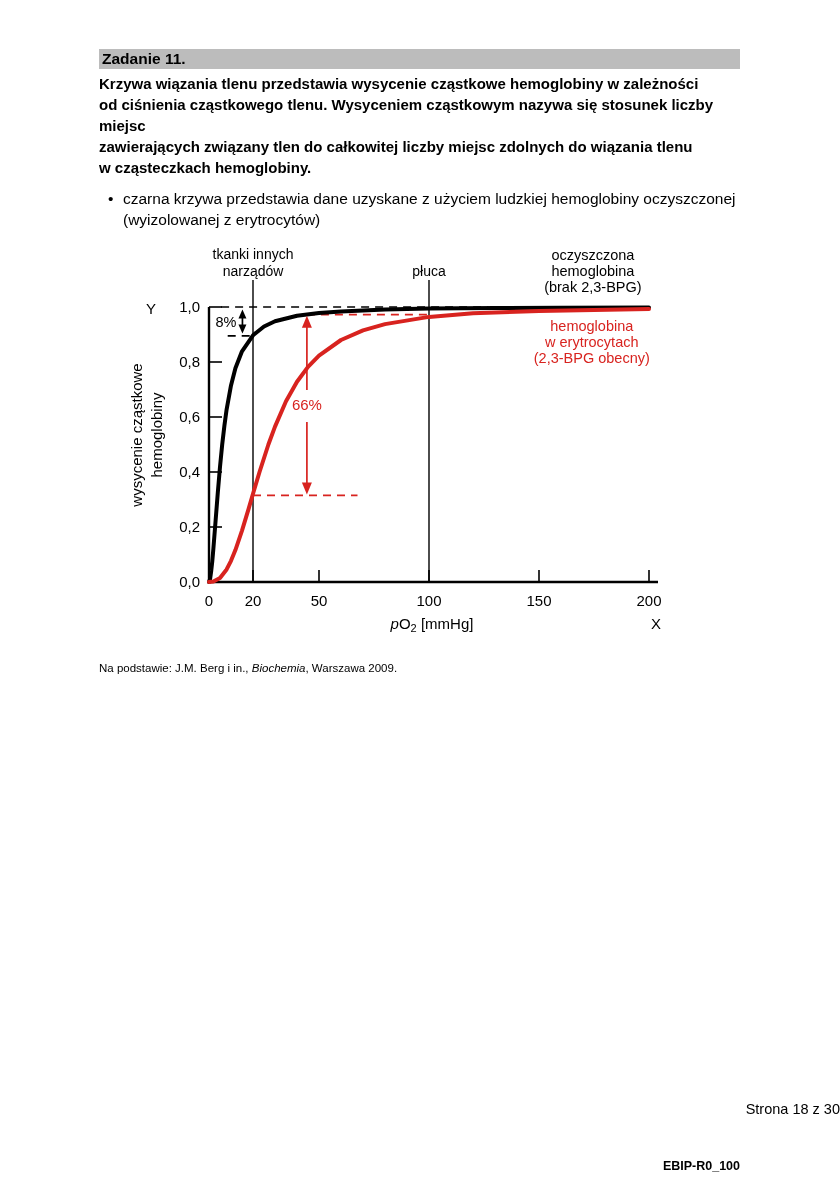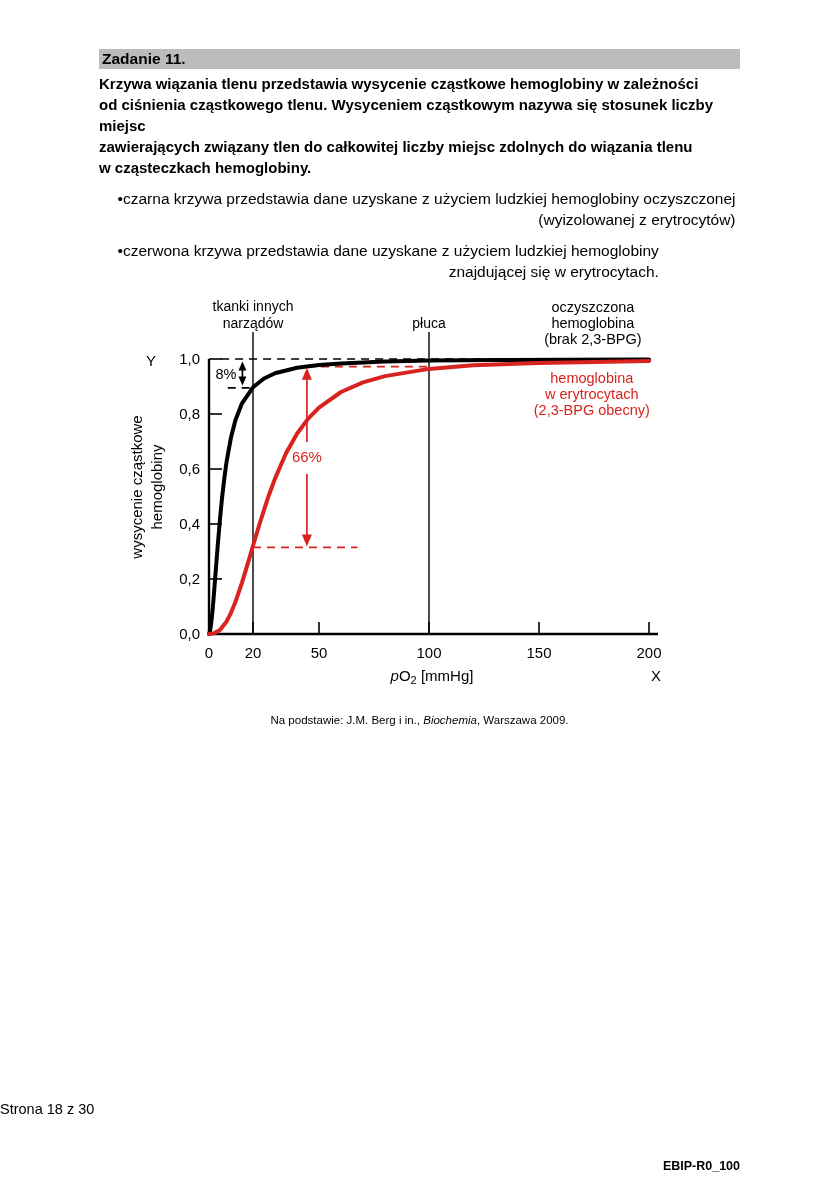--- a/index.html
+++ b/index.html
@@ -7,30 +7,30 @@
     width:840px;height:1187px;background:#ffffff;position:relative;overflow:hidden;
     font-family:"Liberation Sans","DejaVu Sans",sans-serif;color:#000;
   }
   .content{margin-left:99px;width:660px;padding-top:49px;}
   .task-header{
     width:641px;height:20px;background:#bcbcbc;
     font-size:15.5px;font-weight:bold;line-height:20px;padding-left:3px;box-sizing:border-box;
   }
   .para{font-size:15px;line-height:21px;white-space:pre-line;margin:9px 0 0 0;width:655px;font-weight:bold;}
   .para.first{margin-top:4px;}
-  .bullet-row{display:flex;margin-top:10px;text-align:right;}
+  .bullet-row{display:flex;margin-top:10px;}
   .bullet-dot{width:24px;padding-left:9px;box-sizing:border-box;font-size:15.5px;line-height:21px;flex:none;}
   .bullet-dot::before{content:"\2022";}
   .bullet-text{font-size:15.5px;line-height:21px;white-space:pre-line;}
   .chart{position:relative;margin-top:8px;width:660px;height:400px;}
   #chart-svg{display:block;font-family:"Liberation Sans","DejaVu Sans",sans-serif;}
-  .source{margin-top:24px;width:641px;text-align:center;font-size:11.5px;}
+  .source{margin-top:24px;width:641px;text-align:left;font-size:11.5px;}
   .source .it{font-style:italic;}
   .footer-page{
-    position:absolute;left:0;right:0;top:1101px;text-align:left;font-size:14.5px;
+    position:absolute;left:0;right:0;top:1101px;text-align:right;font-size:14.5px;
   }
   .footer-code{
     position:absolute;right:100px;top:1123px;font-size:12.5px;font-weight:bold;margin-top:36px;
   }
 </style>
 </head>
 <body>
 
 <div class="content">
 
@@ -44,25 +44,20 @@
 w cząsteczkach hemoglobiny.</div>
 
 
 
   <div class="bullet-row">
     <span class="bullet-dot"></span>
     <span class="bullet-text">czarna krzywa przedstawia dane uzyskane z użyciem ludzkiej hemoglobiny oczyszczonej
 (wyizolowanej z erytrocytów)</span>
   </div>
 
-  <div class="bullet-row">
-    <span class="bullet-dot"></span>
-    <span class="bullet-text">czerwona krzywa przedstawia dane uzyskane z użyciem ludzkiej hemoglobiny
-znajdującej się w erytrocytach.</span>
-  </div>
 
 
   <div class="chart">
     <svg id="chart-svg" width="660" height="400">
         <line x1="154" y1="42" x2="154" y2="344" stroke="#000" stroke-width="1.4"></line>
         <text x="154" y="21" fill="#000" font-size="14" text-anchor="middle">tkanki innych</text>
         <text x="154" y="38" fill="#000" font-size="14" text-anchor="middle">narządów</text>
         <line x1="330" y1="42" x2="330" y2="344" stroke="#000" stroke-width="1.4"></line>
         <text x="330" y="38" fill="#000" font-size="14" text-anchor="middle">płuca</text>
         <line x1="110" y1="69" x2="110" y2="344" stroke="#000" stroke-width="2.4"></line>

